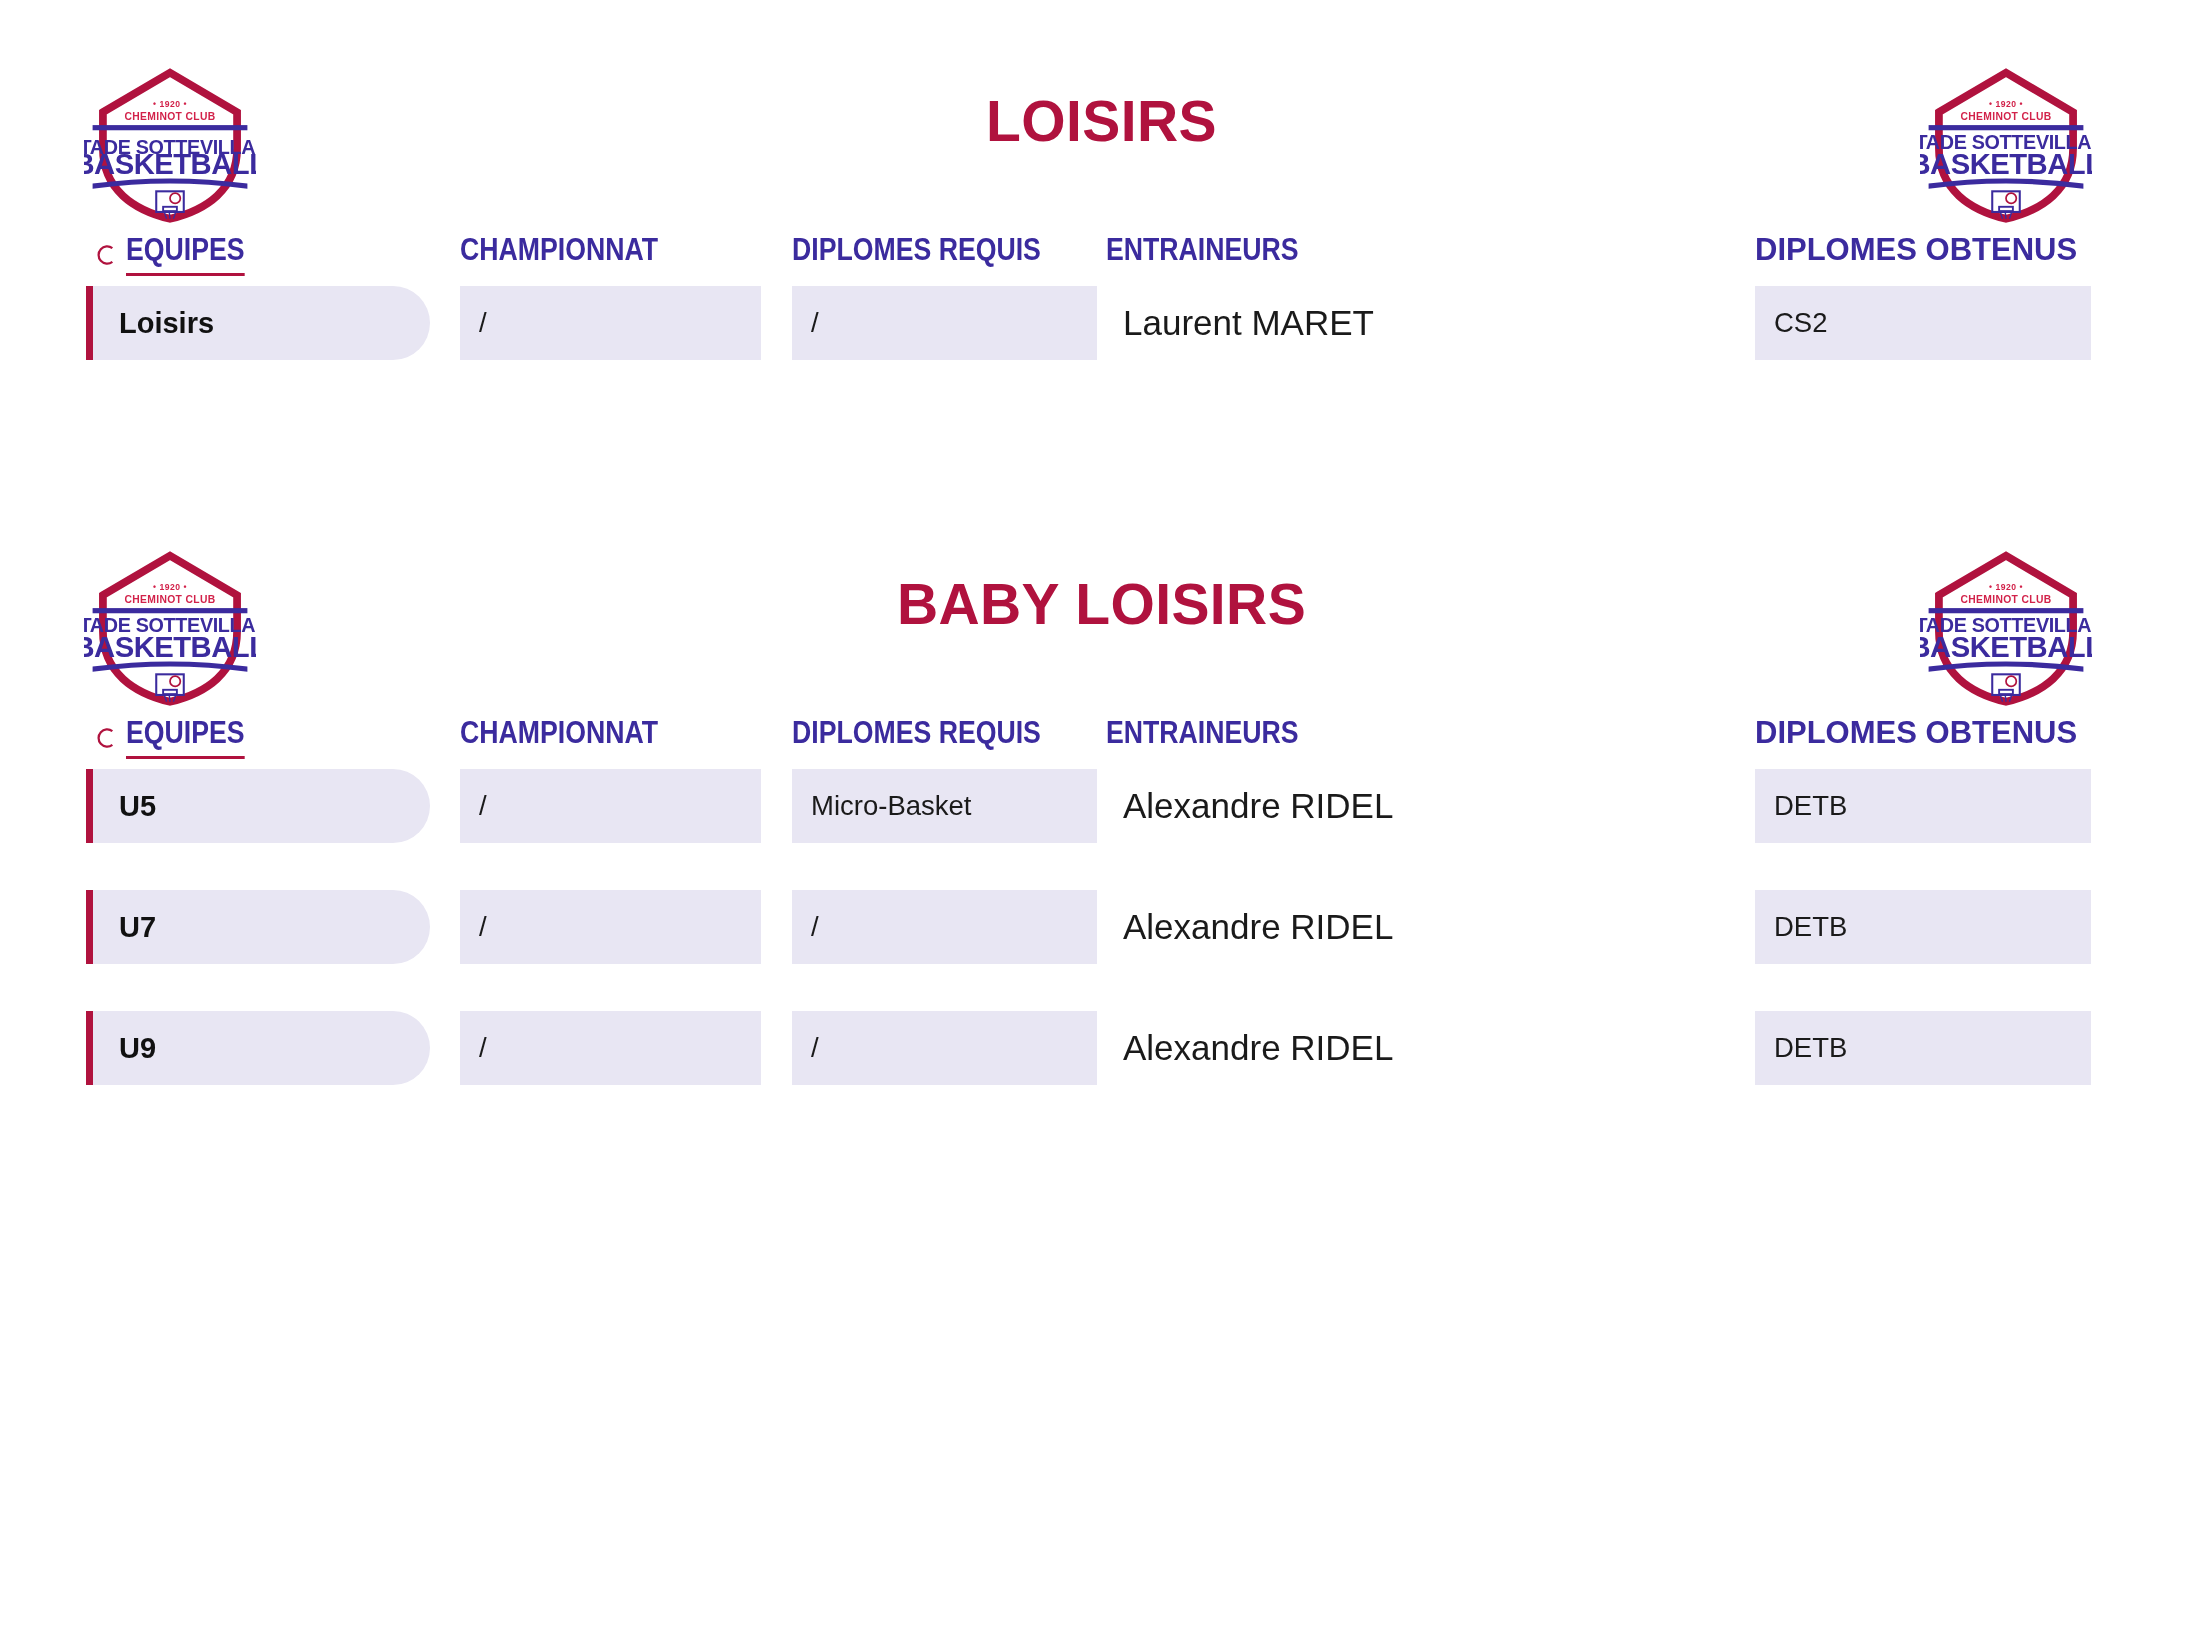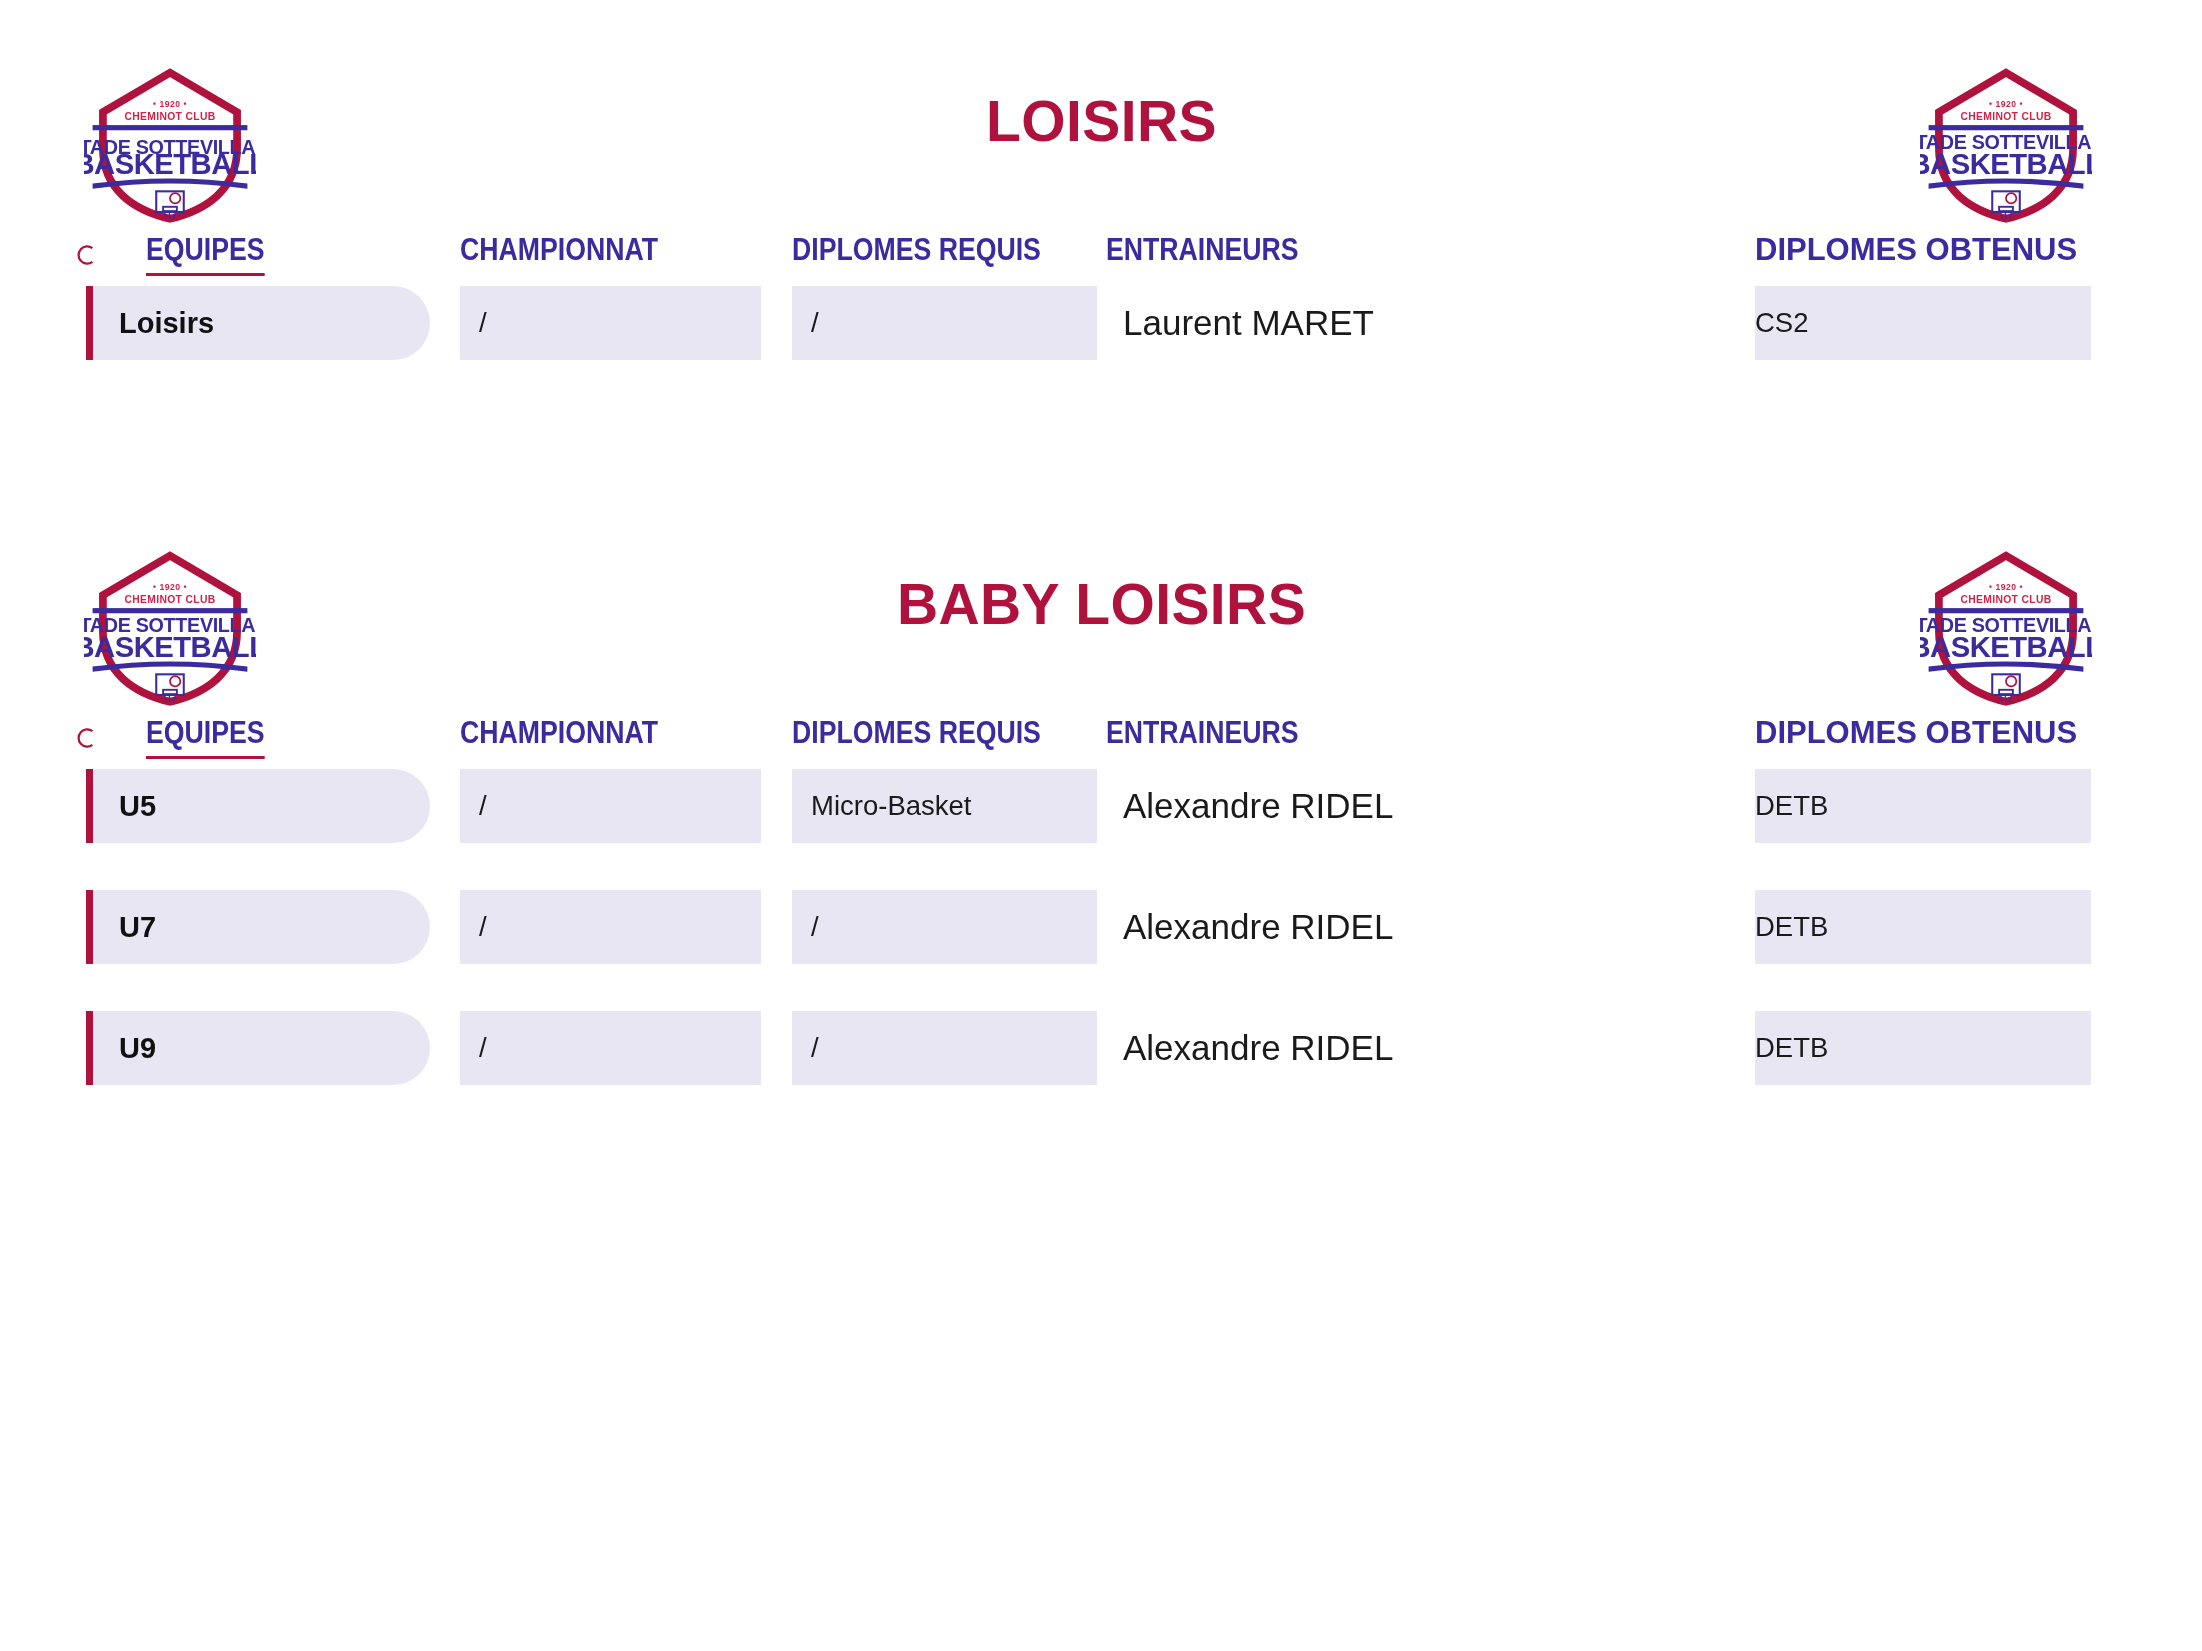--- a/index.html
+++ b/index.html
@@ -75,25 +75,24 @@
     transform-origin: left top;
   }
 
   .equipes-head {
     left: 120px;
     padding-bottom: 6px;
     border-bottom: 3.4px solid #B0123E;
   }
   .equipes-wrap {
     position: absolute;
-    left: 76px;
+    left: 96px;
     top: 0;
     display: flex;
     align-items: flex-start;
-    gap: 40px;
   }
   .arc-icon {
     width: 22.4px;
     height: 26px;
     margin-top: 8.6px;
     margin-right: 7.7px;
     flex: none;
   }
   .arc-icon svg { display: block; width: 100%; height: 100%; }
 
@@ -151,20 +150,21 @@
     left: 1123px;
     width: 533px;
     background: transparent;
     font-size: 35px;
     color: #1a1a1a;
   }
 
   .cell-obtained {
     left: 1755px;
     width: 336px;
+    padding-left: 19px;
     font-size: 27.5px;
     color: #1a1a1a;
   }
 </style>
 </head>
 <body>
 
 <div class="page">
 
   <div class="section" id="section-loisirs">

